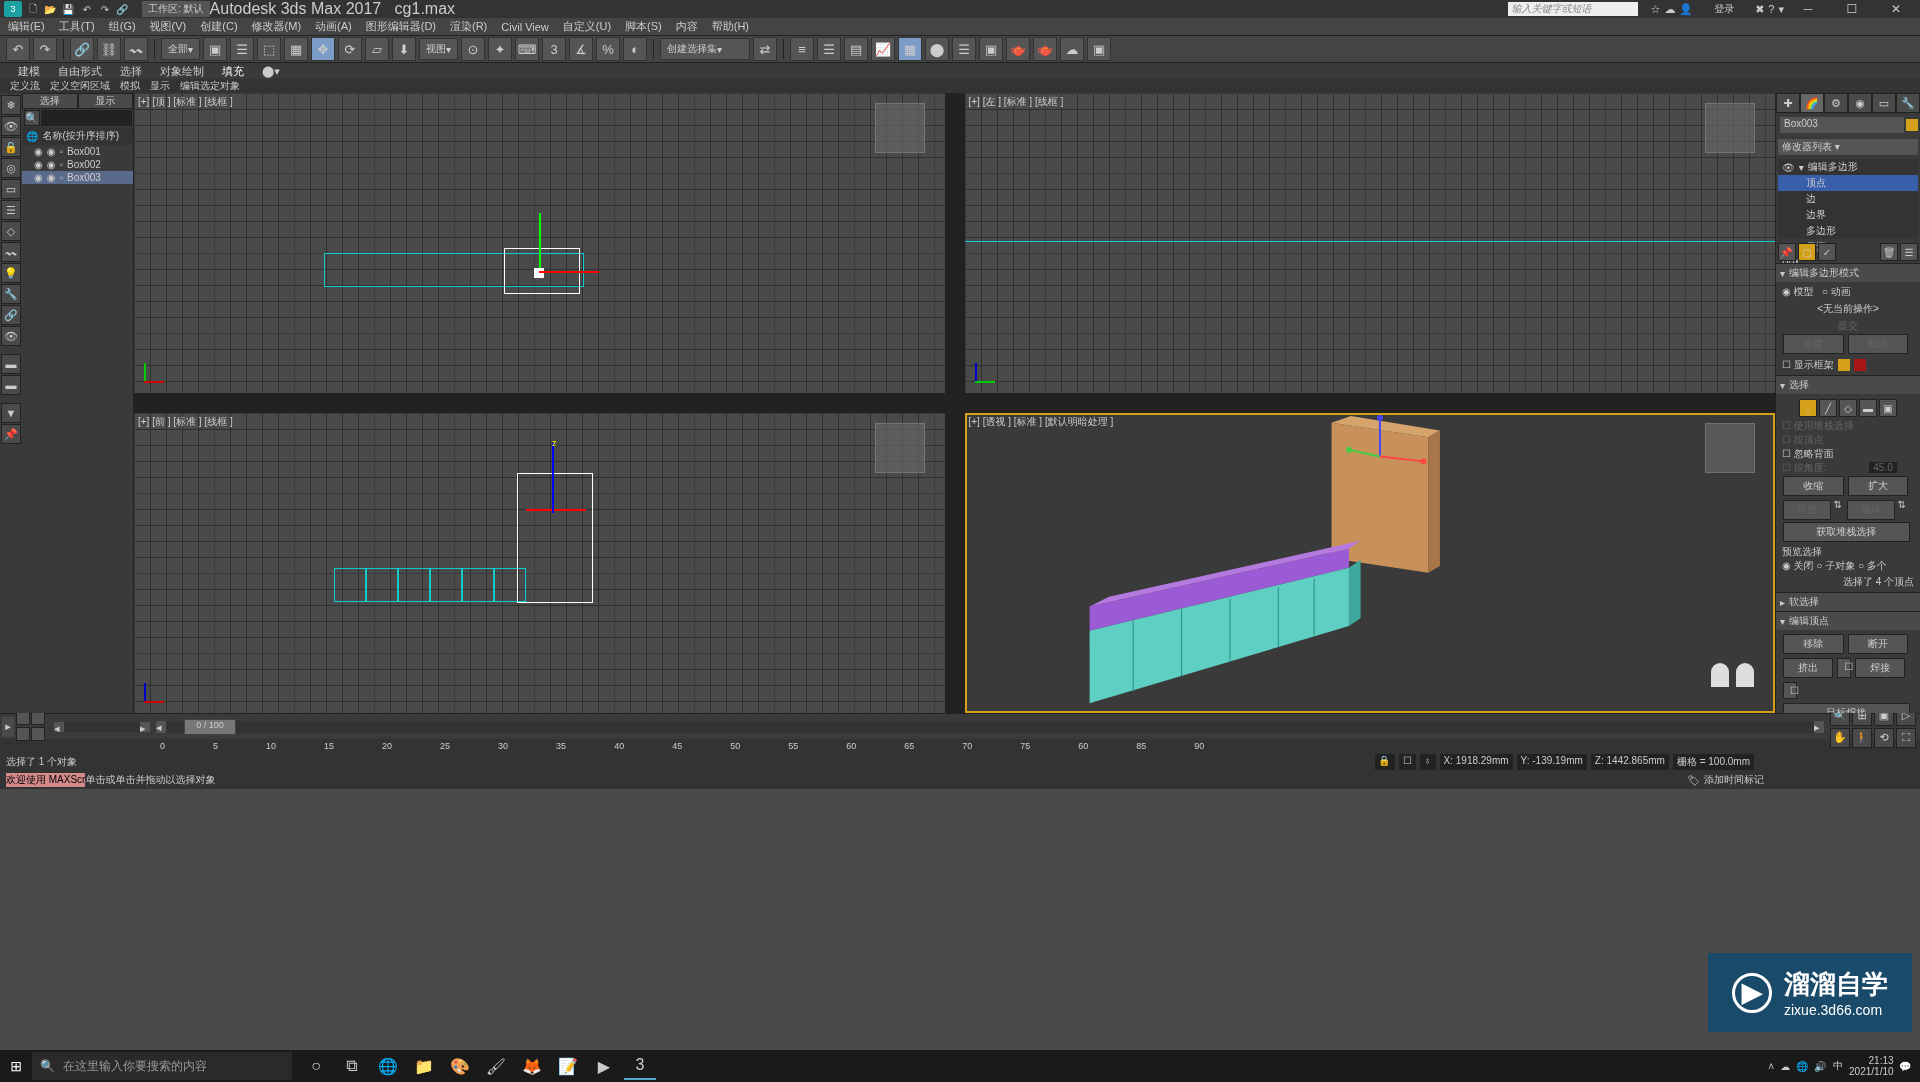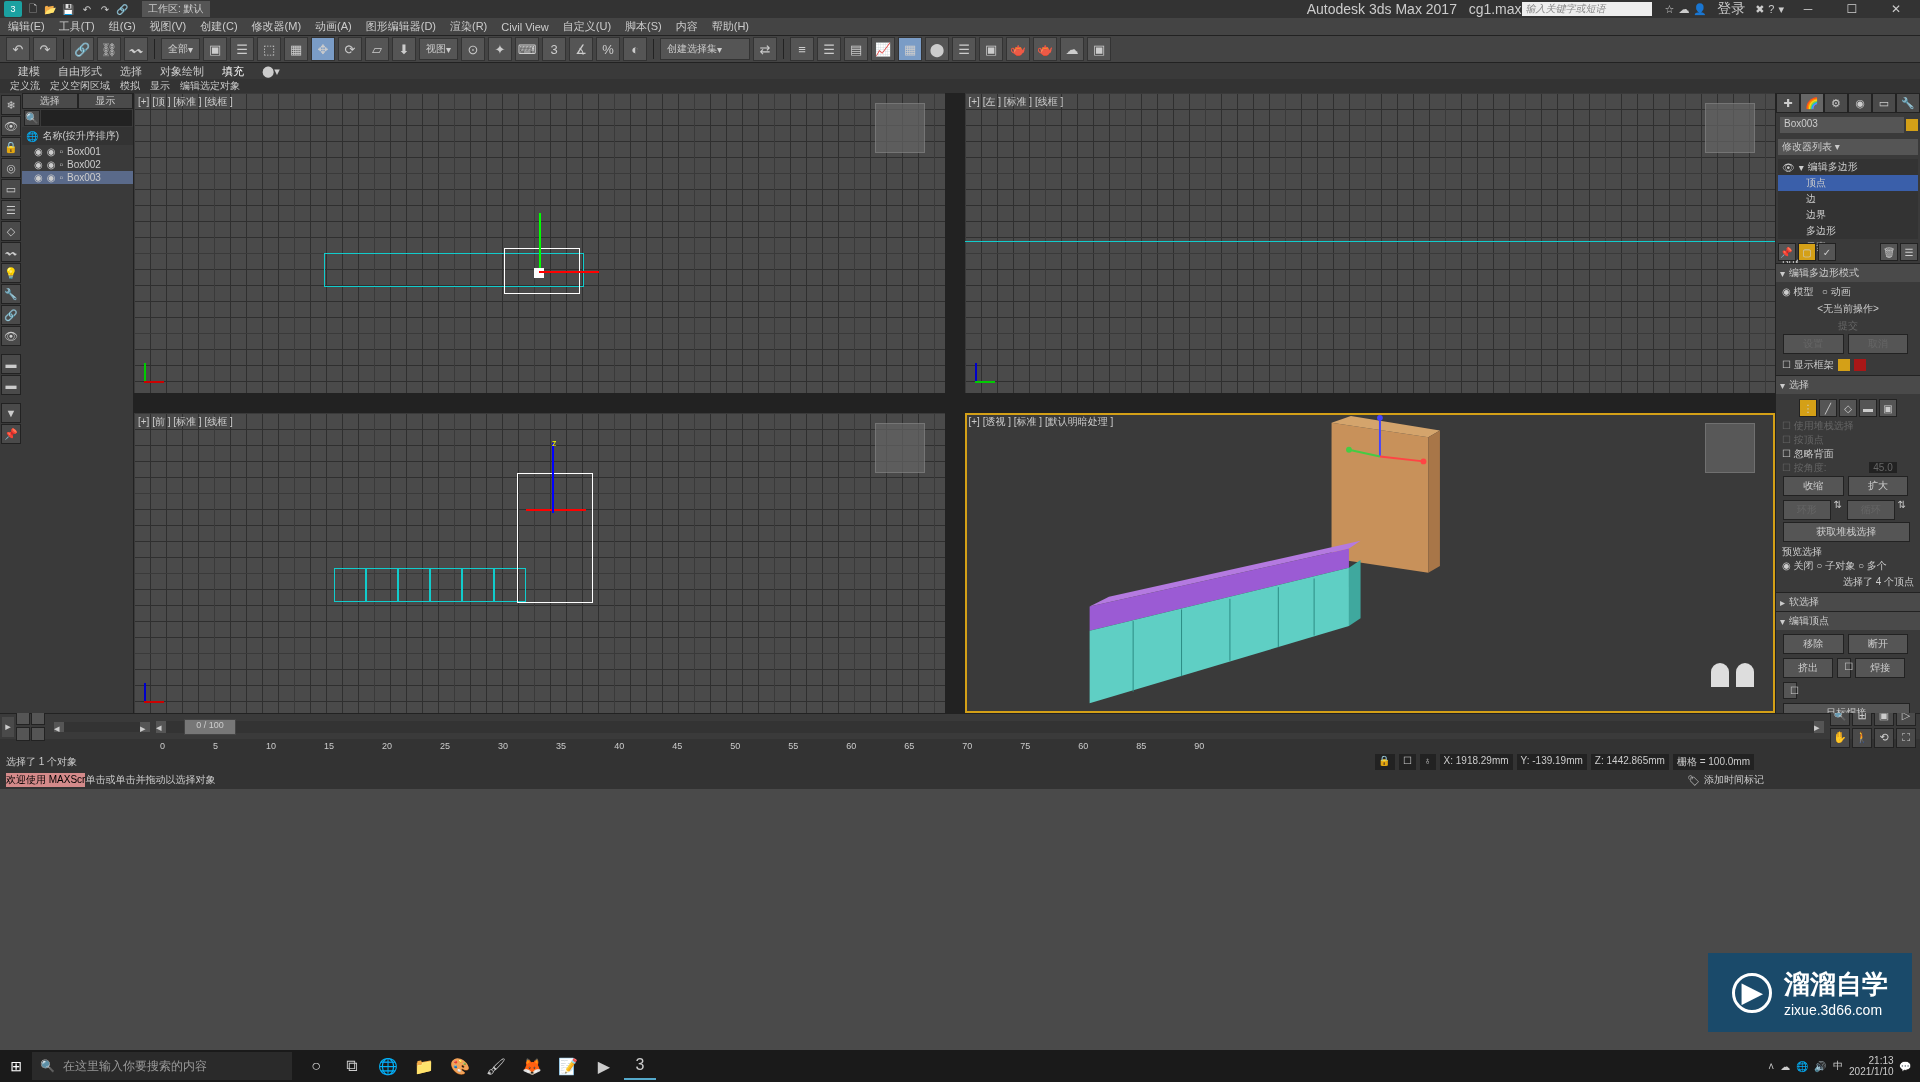--- a/index.html
+++ b/index.html
@@ -2,24 +2,24 @@
 <html><head>
 <meta charset="utf-8">
 <style>
 * { margin:0; padding:0; box-sizing:border-box; }
 body { font-family:"Microsoft YaHei",Tahoma,Arial,sans-serif; font-size:11px; background:#4a4a4a; color:#ccc; overflow:hidden; width:1920px; height:1082px; position:relative; }
 .titlebar { height:18px; background:#333; display:flex; align-items:center; padding:0 4px; }
 .titlebar .logo { width:18px; height:16px; background:#1ba1a1; border-radius:2px; display:inline-flex; align-items:center; justify-content:center; font-size:9px; color:#fff; margin-right:4px; }
 .titlebar .qat { display:flex; gap:4px; }
 .titlebar .qat span { width:14px; height:14px; display:inline-flex; align-items:center; justify-content:center; font-size:10px; }
 .titlebar .ws { margin-left:12px; background:#555; padding:1px 6px; font-size:10px; }
-.titlebar .center { flex:1; text-align:right; font-size:14px; color:#ccc; }
+.titlebar .center { flex:1; text-align:left; font-size:16px; color:#ccc; }
 .titlebar .search { width:130px; height:14px; background:#eee; color:#888; font-size:10px; font-style:italic; padding:0 4px; margin-right:13px; }
 .titlebar .right { display:flex; gap:4px; align-items:center; }
-.titlebar .login { font-size:14px; margin:0 6px;font-family:Liberation Serif, serif; }
+.titlebar .login { font-size:10px; margin:0 17px;font-family:Liberation Serif, serif; }
 .winbtn { width:40px; height:18px; display:inline-flex; align-items:center; justify-content:center; font-size:12px; }
 .menubar { height:17px; background:#444; display:flex; align-items:center; padding:0 8px; gap:14px; font-size:11px; }
 .menubar span { cursor:default; }
 .maintool { height:28px; background:#444; border-top:1px solid #222; border-bottom:1px solid #222; display:flex; align-items:center; padding:0 6px; gap:3px; }
 .tbtn { width:24px; height:24px; background:#555; display:inline-flex; align-items:center; justify-content:center; font-size:13px; border:1px solid #333; }
 .tbtn.active { background:#7a9cc6; }
 .tsep { width:1px; height:20px; background:#222; margin:0 3px; }
 .tdd { height:22px; background:#555; border:1px solid #333; padding:0 6px; font-size:10px; display:inline-flex; align-items:center; }
 .ribbon { height:16px; background:#3a3a3a; display:flex; align-items:center; gap:18px; padding:0 18px; font-size:11px; }
 .ribbon span.active { color:#fff; }

